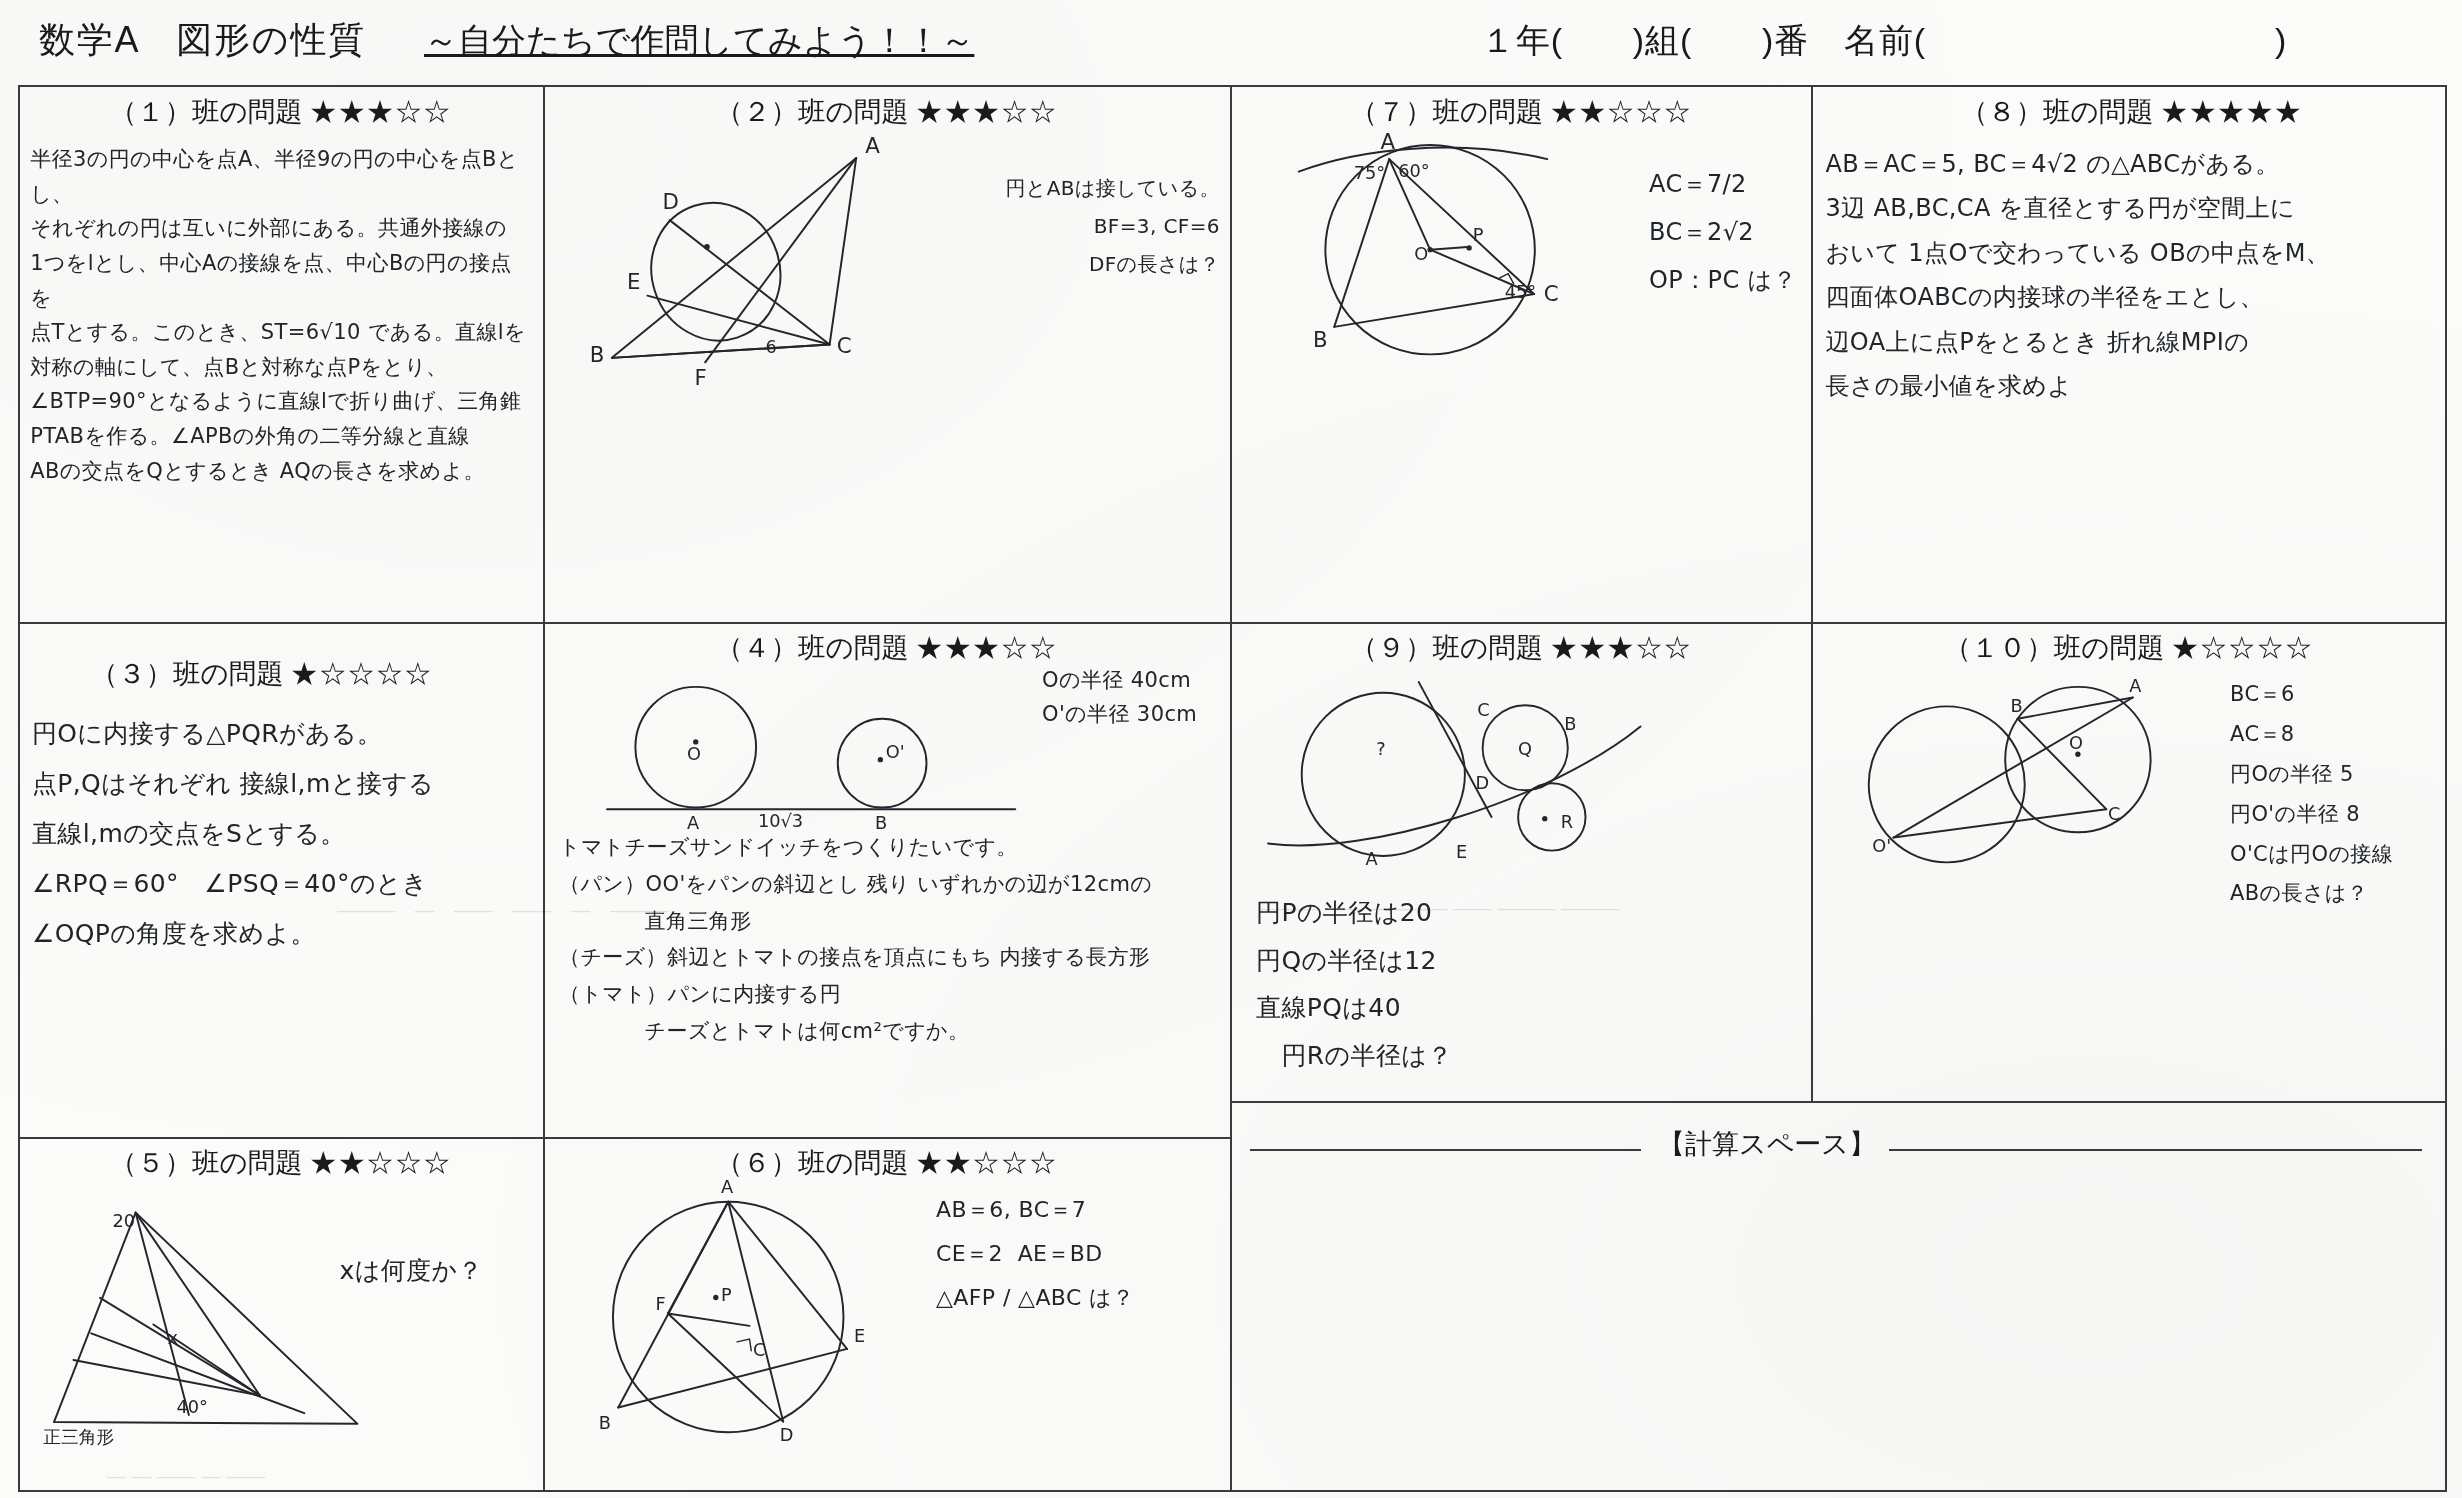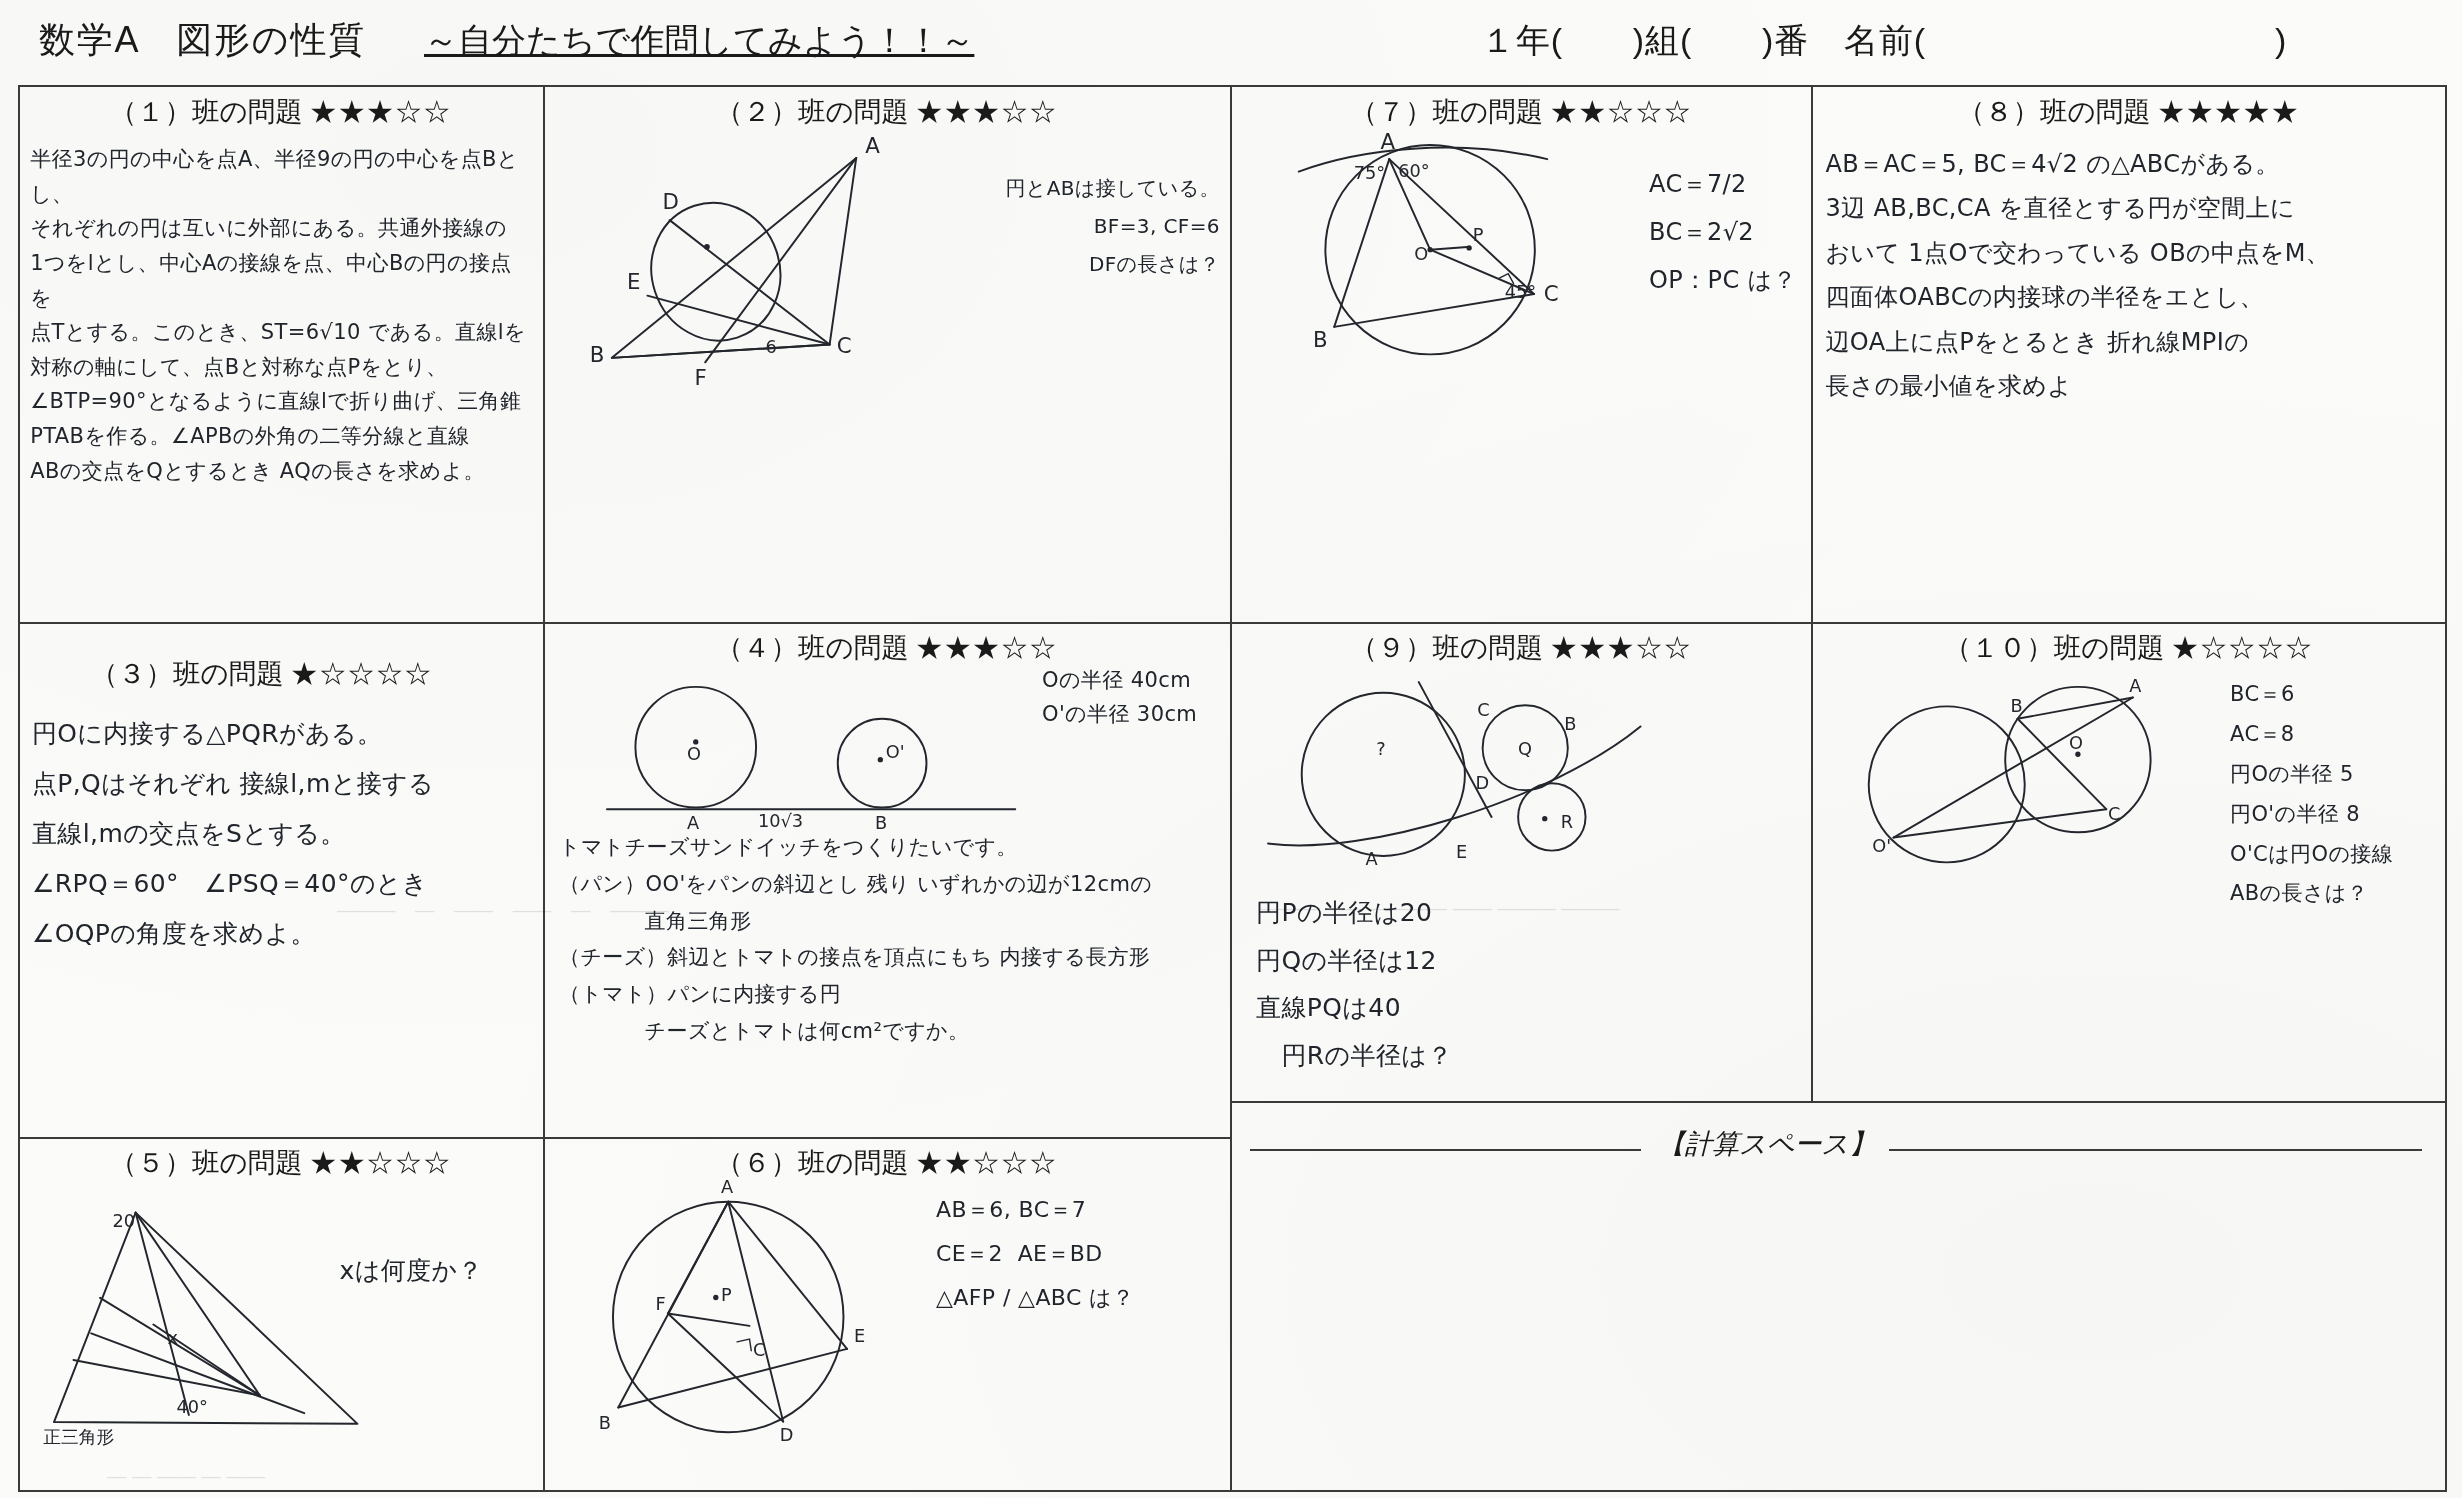--- a/index.html
+++ b/index.html
@@ -157,21 +157,21 @@
       <text class="inklabel-s" x="216" y="118">P</text>
       <text class="inklabel-s" x="132" y="46">60°</text>
       <text class="inklabel-s" x="82" y="48">75°</text>
       <text class="inklabel-s" x="252" y="182">45°</text>
     </svg>
     <div class="hw hw-block" style="left:417px;top:73px;width:160px;line-height:2.0;font-size:24px;">AC＝7/2
 BC＝2√2
 OP：PC は？</div>
   </div>
 
-  <div class="cell" style="left:1813px;top:87px;width:631px;height:533px;">
+  <div class="cell" style="left:1813px;top:87px;width:631px;height:533px;padding-left:6px;">
     <div class="cell-title">
       <span>（８）班の問題</span>
       <span class="stars">★★★★★</span>
     </div>
     <div class="hw hw-block" style="left:12.4px;top:55px;width:611px;line-height:1.85;font-size:24px;">AB＝AC＝5, BC＝4√2 の△ABCがある。
 3辺 AB,BC,CA を直径とする円が空間上に
 おいて 1点Oで交わっている OBの中点をM、
 四面体OABCの内接球の半径をエとし、
 辺OA上に点Pをとるとき 折れ線MPIの
 長さの最小値を求めよ</div>
@@ -315,19 +315,19 @@
       <text class="inklabel-s" x="104" y="142">F</text>
       <text class="inklabel-s" x="178" y="132">P</text>
     </svg>
     <div class="hw hw-block" style="left:391px;top:50px;width:284px;line-height:2.0;font-size:22px;">AB＝6, BC＝7
 CE＝2  AE＝BD
 △AFP / △ABC は？</div>
   </div>
 
   <div class="cell" style="left:1232px;top:1103px;width:1213px;height:385px;">
     <div class="calc-rule" style="left:18px;top:46px;width:391px;"></div>
-    <div class="calc-space" style="left:426px;top:23px;font-style:italic;">【計算スペース】</div>
+    <div class="calc-space" style="left:426px;top:23px;">【計算スペース】</div>
     <div class="calc-rule" style="left:657px;top:46px;width:533px;"></div>
     <div style="position:absolute;left:18px;top:62px;width:1172px;height:311px;"></div>
   </div>
 
 </div>
 
 
 </body></html>

